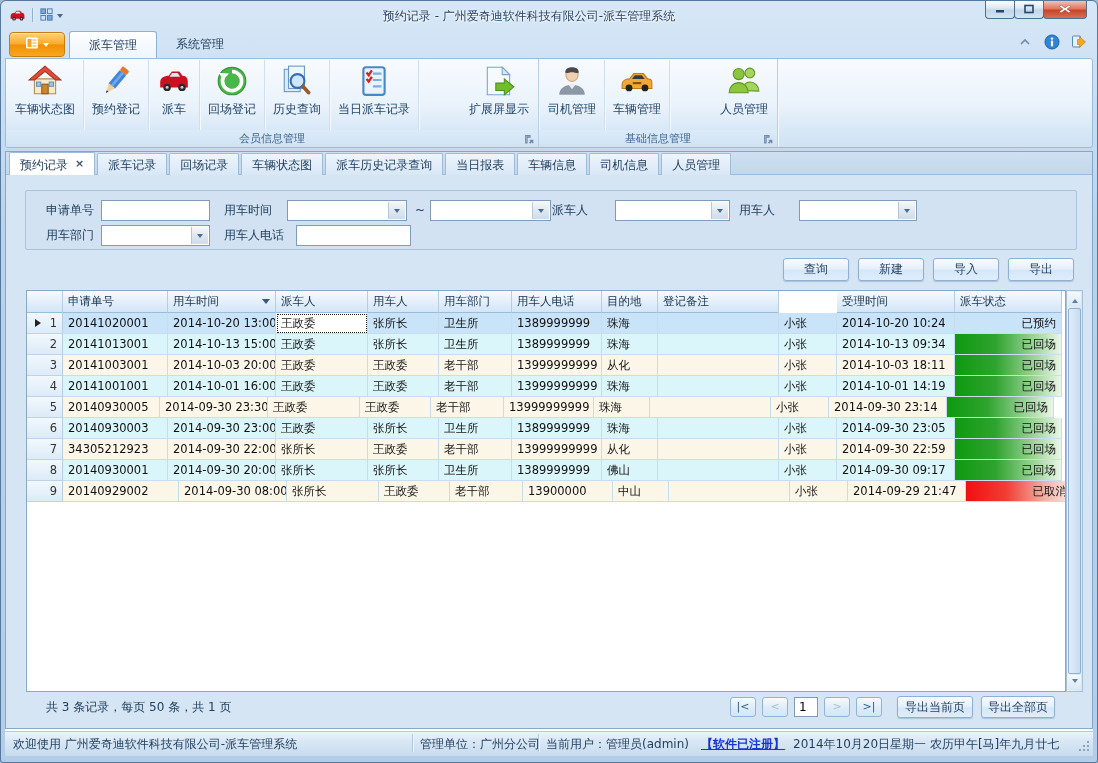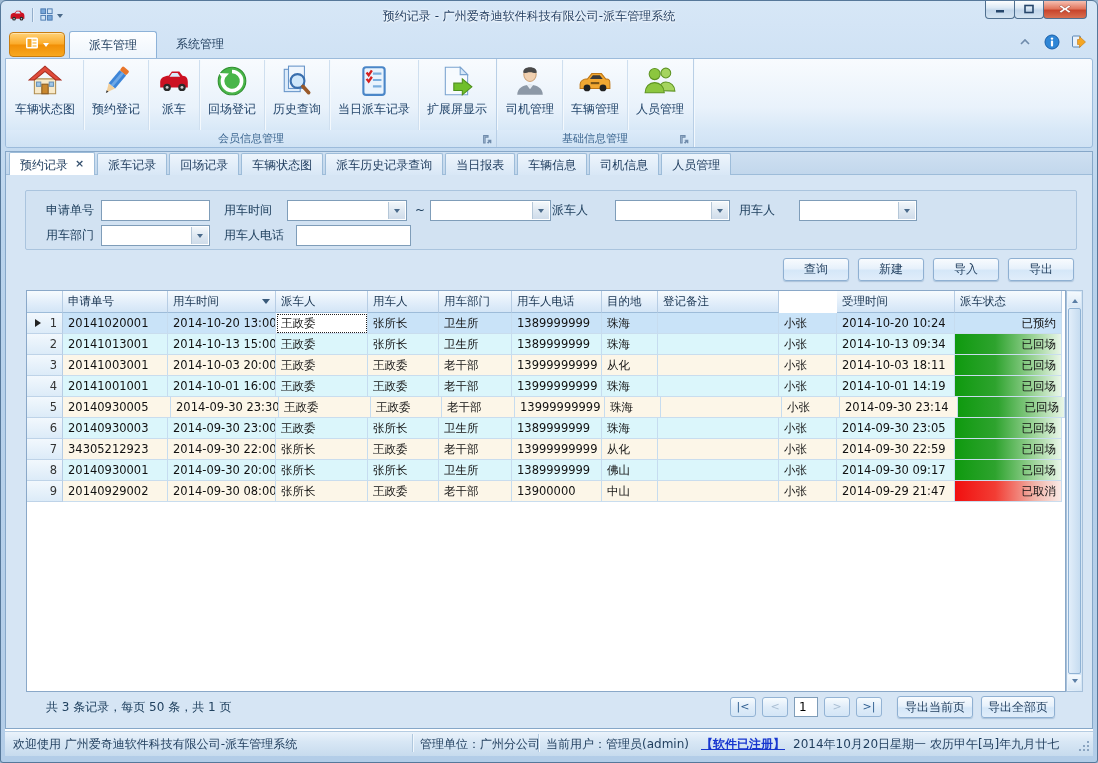--- a/index.html
+++ b/index.html
@@ -37,21 +37,21 @@
   .rtabrow-right{position:absolute;right:6px;top:5px;display:flex;gap:11px;align-items:center;}
   .rtabrow-right svg{width:16px;height:16px;display:block;}
   
   .ribbon{position:absolute;left:4px;right:4px;top:57px;height:90px;
     background:linear-gradient(#f8fbfe,#e9f2fb 55%,#d8e8f7 80%,#cfe2f4);
     border:1px solid #9cbbdb;border-radius:0 3px 3px 3px;display:flex;overflow:hidden;}
   .rgroup{display:flex;flex-direction:column;border-right:1px solid #b9cfe6;box-shadow:1px 0 0 #f2f8fd;}
   .rgroup-buttons{flex:1;display:flex;align-items:stretch;padding:1px 1px 0;}
   .rbtn{display:flex;flex-direction:column;align-items:center;justify-content:flex-start;
     padding:4px 8px 1px;gap:3px;border-right:1px solid #cfdfef;box-shadow:1px 0 0 #f4f9fd;cursor:default;}
-  .rbtn:last-child{border-right:none;box-shadow:none;}
+  .rbtn:last-child{border-right:none;box-shadow:none;margin-left:42px;}
   .rbtn .ricon svg{width:34px;height:34px;display:block;}
   .rbtn-label{font-size:12px;color:#24466b;white-space:nowrap;}
   .rgroup-label{height:17px;display:flex;align-items:center;justify-content:center;
     color:#3c6690;font-size:11px;position:relative;background:linear-gradient(#dcebf9,#cfe2f4);}
   .dlauncher{position:absolute;right:3px;bottom:2px;width:11px;height:11px;}
   .dlauncher svg{width:11px;height:11px;display:block;}
   
   .main{position:absolute;left:4px;right:4px;top:150px;bottom:33px;background:#d6e5f4;
     border:1px solid #86a7c8;}
   .doc-tabs{position:absolute;left:0;right:0;top:0;height:23px;display:flex;padding-left:3px;
@@ -529,21 +529,21 @@
           <div class="g-cell" style="width: 56px;">珠海</div>
           <div class="g-cell" style="width: 121px;"></div>
           <div class="g-cell" style="width: 58px;">小张</div>
           <div class="g-cell" style="width: 118px;">2014-10-01 14:19</div>
           <div class="g-cell st returned" style="width: 107px;">已回场</div>
         </div>
         <div class="g-row cream">
           <div class="g-cell g-rowhead" style="width: 36px;">
             <span>5</span>
           </div>
-          <div class="g-cell" style="width: 108px;">20140930005</div>
+          <div class="g-cell" style="width: 97px;">20140930005</div>
           <div class="g-cell" style="width: 108px;">2014-09-30 23:30</div>
           <div class="g-cell" style="width: 92px;">王政委</div>
           <div class="g-cell" style="width: 71px;">王政委</div>
           <div class="g-cell" style="width: 73px;">老干部</div>
           <div class="g-cell" style="width: 90px;">13999999999</div>
           <div class="g-cell" style="width: 56px;">珠海</div>
           <div class="g-cell" style="width: 121px;"></div>
           <div class="g-cell" style="width: 58px;">小张</div>
           <div class="g-cell" style="width: 118px;">2014-09-30 23:14</div>
           <div class="g-cell st returned" style="width: 107px;">已回场</div>
@@ -593,21 +593,21 @@
           <div class="g-cell" style="width: 56px;">佛山</div>
           <div class="g-cell" style="width: 121px;"></div>
           <div class="g-cell" style="width: 58px;">小张</div>
           <div class="g-cell" style="width: 118px;">2014-09-30 09:17</div>
           <div class="g-cell st returned" style="width: 107px;">已回场</div>
         </div>
         <div class="g-row cream">
           <div class="g-cell g-rowhead" style="width: 36px;">
             <span>9</span>
           </div>
-          <div class="g-cell" style="width: 105px;">20140929002</div>
+          <div class="g-cell" style="width: 116px;">20140929002</div>
           <div class="g-cell" style="width: 108px;">2014-09-30 08:00</div>
           <div class="g-cell" style="width: 92px;">张所长</div>
           <div class="g-cell" style="width: 71px;">王政委</div>
           <div class="g-cell" style="width: 73px;">老干部</div>
           <div class="g-cell" style="width: 90px;">13900000</div>
           <div class="g-cell" style="width: 56px;">中山</div>
           <div class="g-cell" style="width: 121px;"></div>
           <div class="g-cell" style="width: 58px;">小张</div>
           <div class="g-cell" style="width: 118px;">2014-09-29 21:47</div>
           <div class="g-cell st cancelled" style="width: 107px;">已取消</div>

